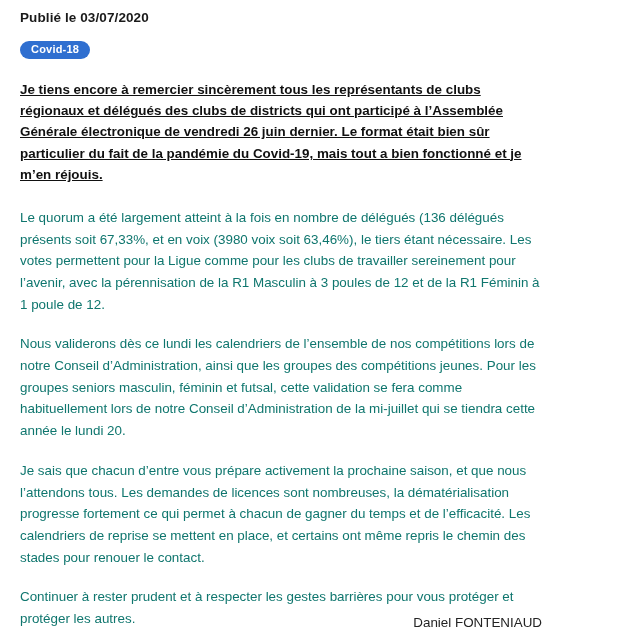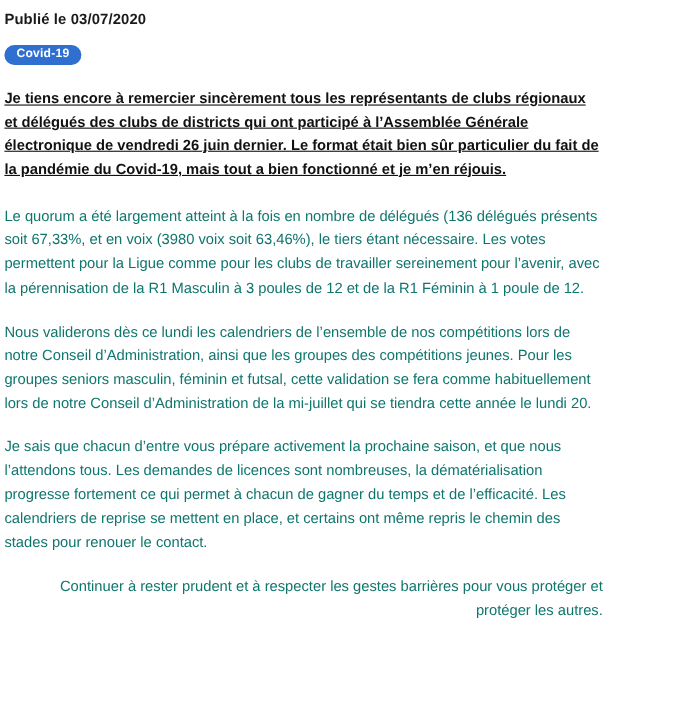--- a/index.html
+++ b/index.html
@@ -12,21 +12,21 @@
     height: 644px;
     font-family: "Liberation Sans", sans-serif;
     color: #222222;
     position: relative;
     overflow: hidden;
   }
   .page {
     box-sizing: border-box;
     width: 562px;
     height: 644px;
-    padding: 8px 14px 0 4px;
+    padding: 8px 14px 0 20px;
     position: relative;
   }
   .publish-date {
     font-size: 13.5px;
     font-weight: bold;
     color: #1a1a1a;
     letter-spacing: 0.1px;
     margin: 2px 0 14px 0;
   }
   .tag-row {
@@ -52,43 +52,43 @@
   }
   .body-text p.lead {
     font-weight: bold;
     color: #111111;
     margin-bottom: 22px;
     line-height: 1.58;
     text-decoration: underline;
   }
   .body-text p.last {
     margin-bottom: 0;
-    text-align: right;
   }
   .signature {
     position: absolute;
     right: 20px;
     bottom: 14px;
     font-size: 13.4px;
     color: #232323;
   }
 </style>
 </head>
 <body>
 
 <div class="page">
 
   <div class="publish-date">Publié le 03/07/2020</div>
 
   <div class="tag-row">
-    <span class="tag">Covid-19</span>
+    <span class="tag">Covid-18</span>
   </div>
 
   <div class="body-text">
     <p class="lead">Je tiens encore à remercier sincèrement tous les représentants de clubs régionaux et délégués des clubs de districts qui ont participé à l’Assemblée Générale électronique de vendredi 26 juin dernier. Le format était bien sûr particulier du fait de la pandémie du Covid-19, mais tout a bien fonctionné et je m’en réjouis.</p>
     <p>Le quorum a été largement atteint à la fois en nombre de délégués (136 délégués présents soit 67,33%, et en voix (3980 voix soit 63,46%), le tiers étant nécessaire. Les votes permettent pour la Ligue comme pour les clubs de travailler sereinement pour l’avenir, avec la pérennisation de la R1 Masculin à 3 poules de 12 et de la R1 Féminin à 1 poule de 12.</p>
     <p>Nous validerons dès ce lundi les calendriers de l’ensemble de nos compétitions lors de notre Conseil d’Administration, ainsi que les groupes des compétitions jeunes. Pour les groupes seniors masculin, féminin et futsal, cette validation se fera comme habituellement lors de notre Conseil d’Administration de la mi-juillet qui se tiendra cette année le lundi 20.</p>
     <p>Je sais que chacun d’entre vous prépare activement la prochaine saison, et que nous l’attendons tous. Les demandes de licences sont nombreuses, la dématérialisation progresse fortement ce qui permet à chacun de gagner du temps et de l’efficacité. Les calendriers de reprise se mettent en place, et certains ont même repris le chemin des stades pour renouer le contact.</p>
     <p class="last">Continuer à rester prudent et à respecter les gestes barrières pour vous protéger et protéger les autres.</p>
   </div>
 
+  <div class="signature">Daniel FONTENIAUD</div>
 
 </div>
 
 </body></html>

